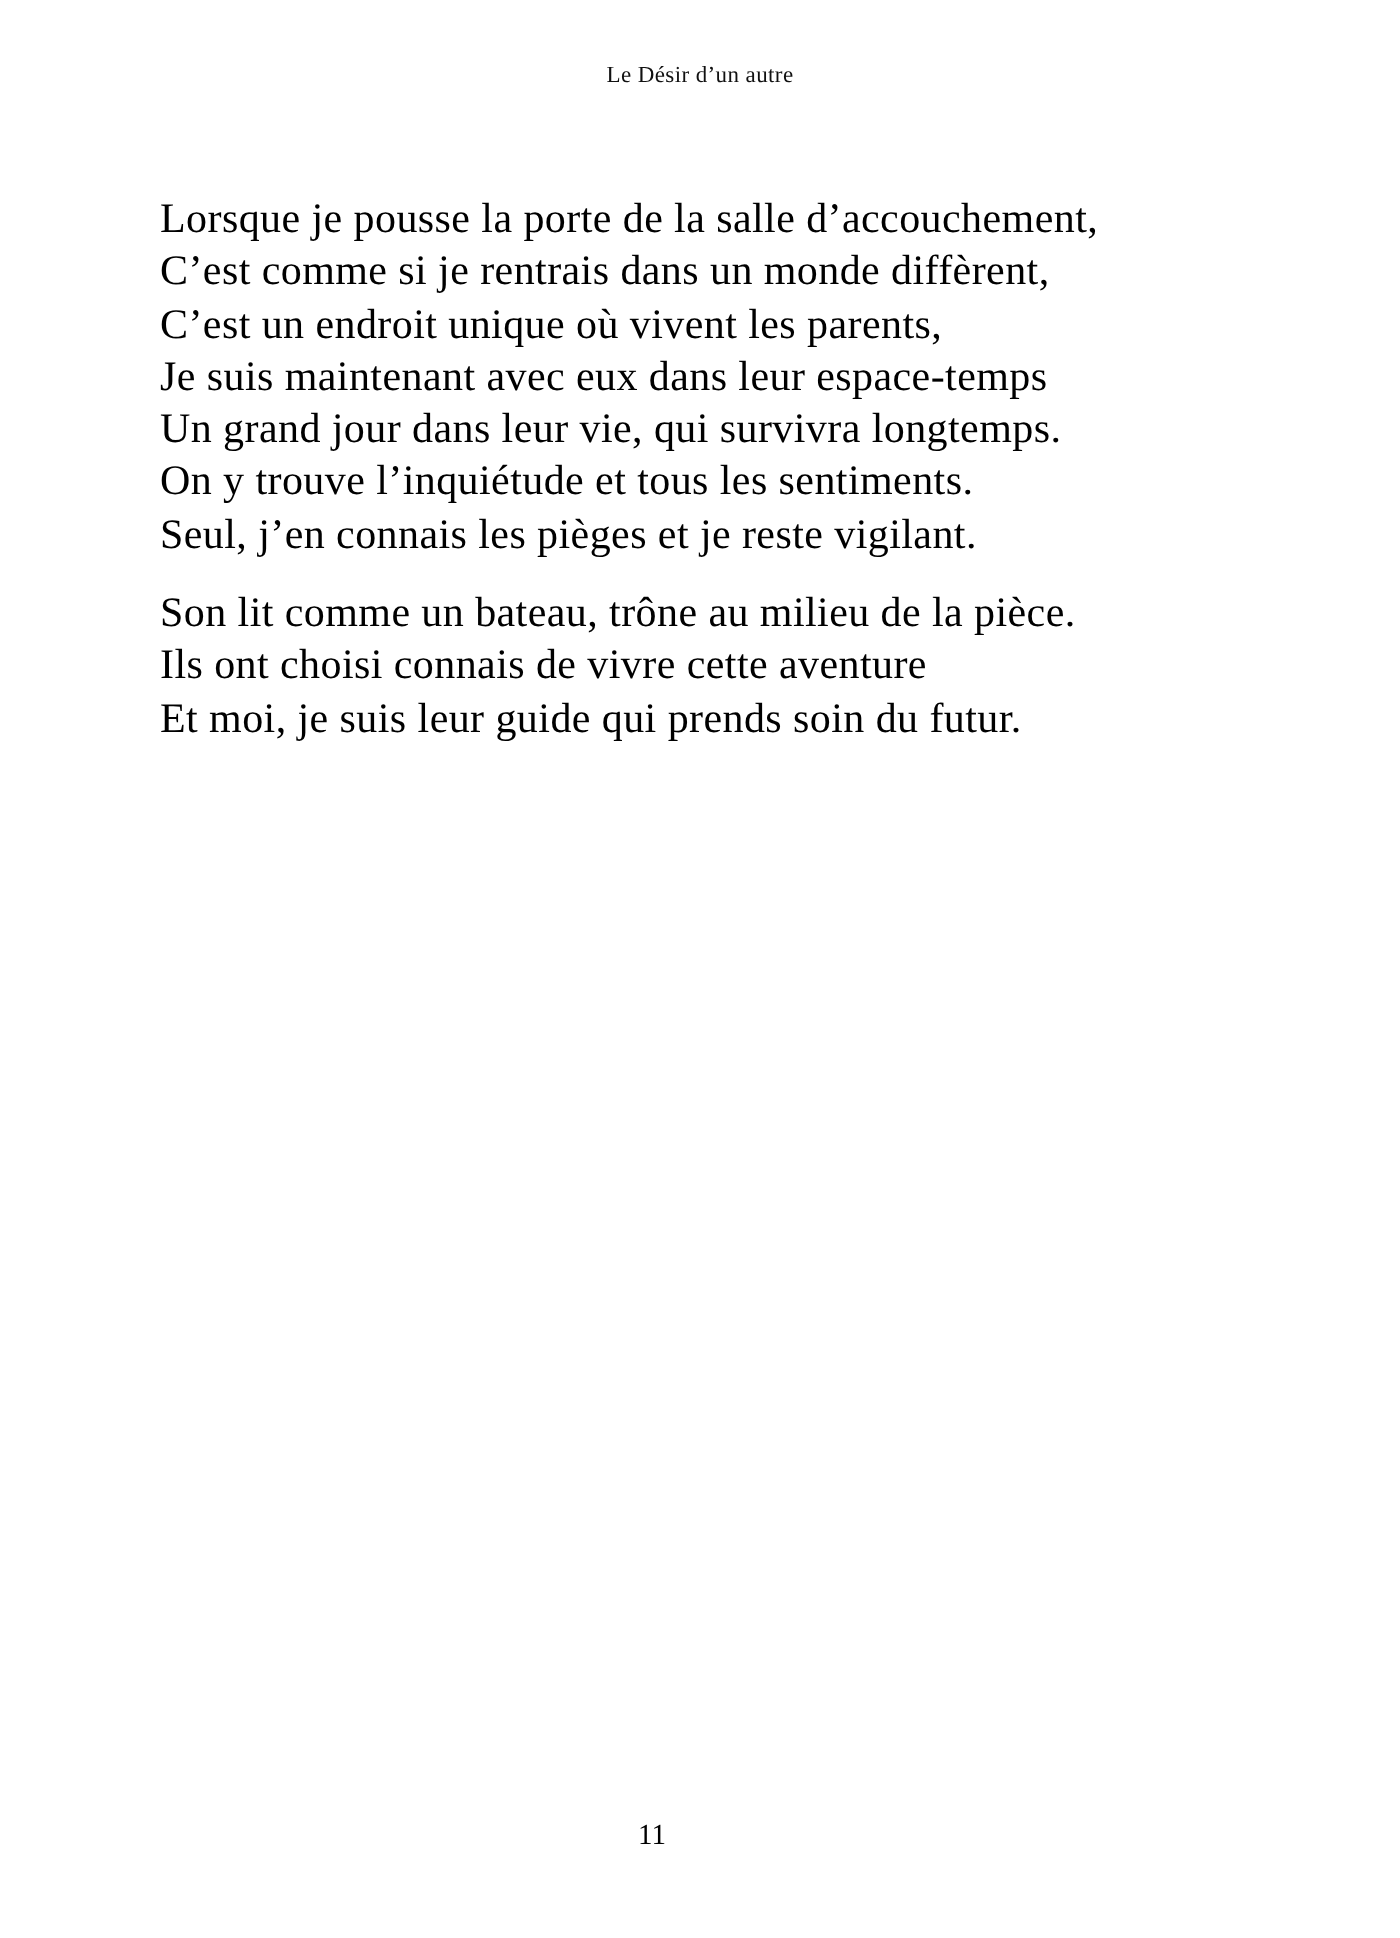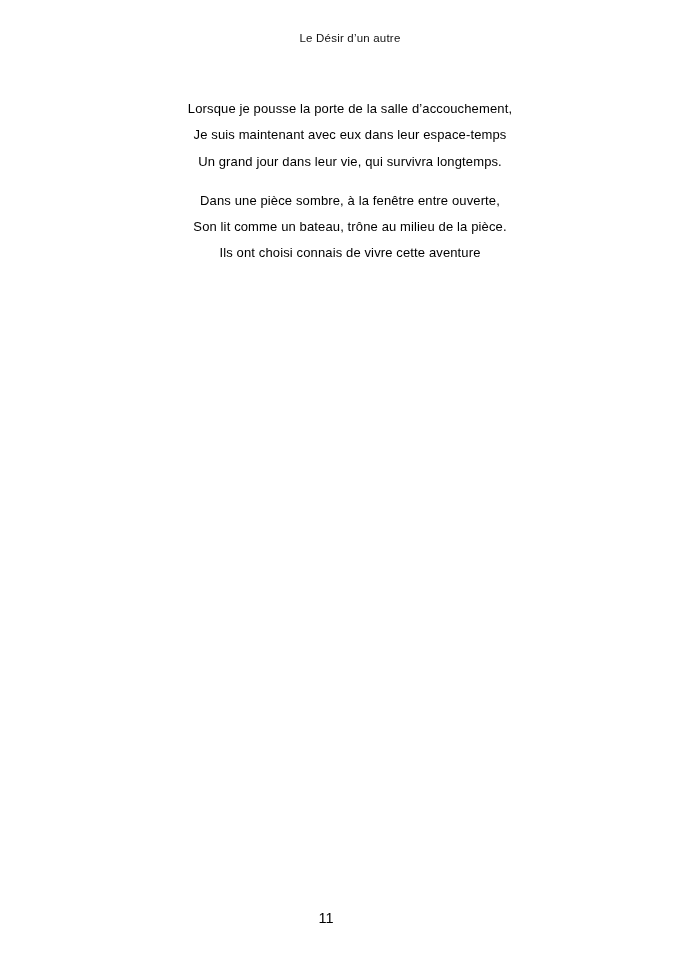--- a/index.html
+++ b/index.html
@@ -7,21 +7,21 @@
     padding: 0;
     background: #ffffff;
   }
 
   .page {
     position: relative;
     width: 700px;
     height: 969px;
     background: #ffffff;
     overflow: hidden;
-    font-family: Liberation Sans, sans-serif;
+    font-family: Liberation Serif, serif;
     color: #000000;
     -webkit-font-smoothing: antialiased;
   }
 
   
   .running-header {
     position: absolute;
     top: 32px;
     left: 0;
     width: 700px;
@@ -42,26 +42,25 @@
 
   .stanza {
     margin: 0;
   }
 
   .stanza + .stanza {
     margin-top: 13px;
   }
 
   .line {
-    font-size: 13px;
+    font-size: 21px;
     line-height: 26.3px;
     white-space: pre;
     color: #000000;
     letter-spacing: 0.01em;
-    text-align: center;
   }
 
   
   .folio {
     position: absolute;
     top: 910px;
     left: 0;
     width: 652px;
     text-align: center;
     font-size: 14.5px;
@@ -72,27 +71,31 @@
 <body>
 
 <div class="page">
 
   <div class="running-header">Le Désir d’un autre</div>
 
   <div class="poem">
 
     <div class="stanza">
       <div class="line">Lorsque je pousse la porte de la salle d’accouchement,</div>
+      <div class="line">C’est comme si je rentrais dans un monde diffèrent,</div>
+      <div class="line">C’est un endroit unique où vivent les parents,</div>
       <div class="line">Je suis maintenant avec eux dans leur espace-temps</div>
       <div class="line">Un grand jour dans leur vie, qui survivra longtemps.</div>
+      <div class="line">On y trouve l’inquiétude et tous les sentiments.</div>
+      <div class="line">Seul, j’en connais les pièges et je reste vigilant.</div>
     </div>
 
     <div class="stanza">
-      <div class="line">Dans une pièce sombre, à la fenêtre entre ouverte,</div>
       <div class="line">Son lit comme un bateau, trône au milieu de la pièce.</div>
       <div class="line">Ils ont choisi connais de vivre cette aventure</div>
+      <div class="line">Et moi, je suis leur guide qui prends soin du futur.</div>
     </div>
 
   </div>
 
   <div class="folio">11</div>
 
 </div>
 
 </body></html>

